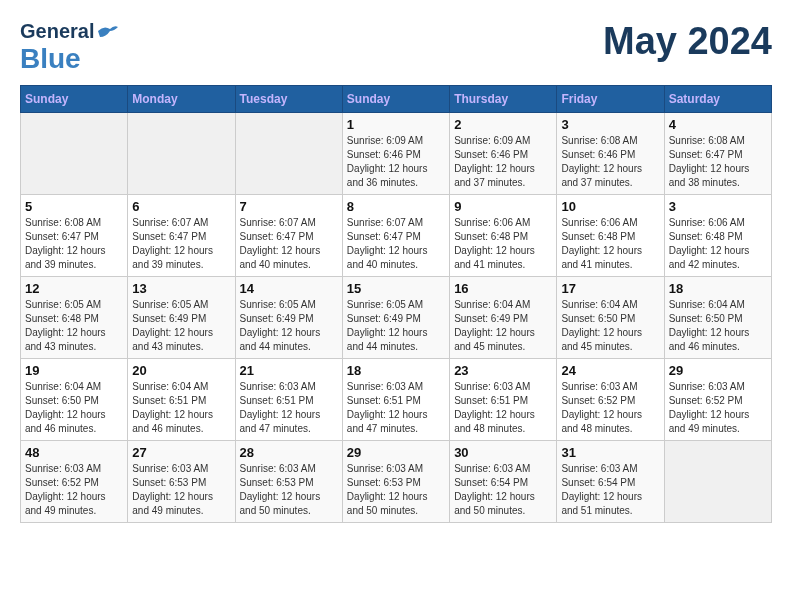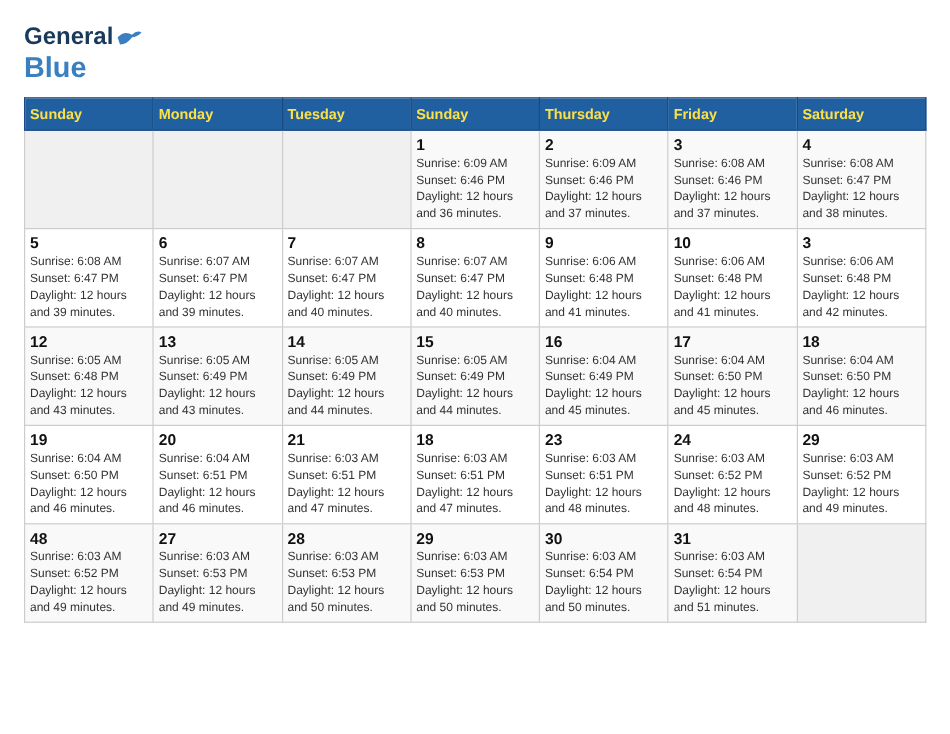--- a/index.html
+++ b/index.html
@@ -19,21 +19,21 @@
     .title-block {
       text-align: right;
     }
     table {
       width: 100%;
       border-collapse: collapse;
       font-size: 10.5px;
     }
     thead tr th {
       background-color: #2060a0;
-      color: #fde047;
+      color: #c4b5fd;
       padding: 6px 4px;
       text-align: left;
       font-weight: bold;
       font-size: 12px;
       border: 1px solid #1a4a80;
     }
     tbody tr td {
       border: 1px solid #ccc;
       vertical-align: top;
       padding: 4px 4px 4px 4px;
@@ -69,25 +69,26 @@
 <div class="header">
   <div class="logo-wrapper">
     <div>
       <div style="display:flex;align-items:center;">
         <span style="font-size:20px;font-weight:bold;color:#1a3a5c;text-align:center;">General</span>
         <svg width="22" height="18" viewBox="0 0 22 18" style="margin:0 2px;">
           <path d="M2,8 Q8,2 14,6 Q18,2 22,4 Q18,8 14,8 Q10,14 4,14 Z" fill="#3a80c0"></path>
         </svg>
       </div>
       <div>
-        <span style="font-size:24px;font-weight:bold;color:#3a80c0;">Blue</span>
+        <span style="font-size:28px;font-weight:bold;color:#3a80c0;">Blue</span>
       </div>
     </div>
   </div>
   <div class="title-block">
+    <div style="font-size:38px;font-weight:bold;color:#1a3a5c;">May 2024</div>
   </div>
 </div>
 
 <table>
   <thead>
     <tr>
     <th>Sunday</th>
         <th>Monday</th>
         <th>Tuesday</th>
         <th>Sunday</th>

